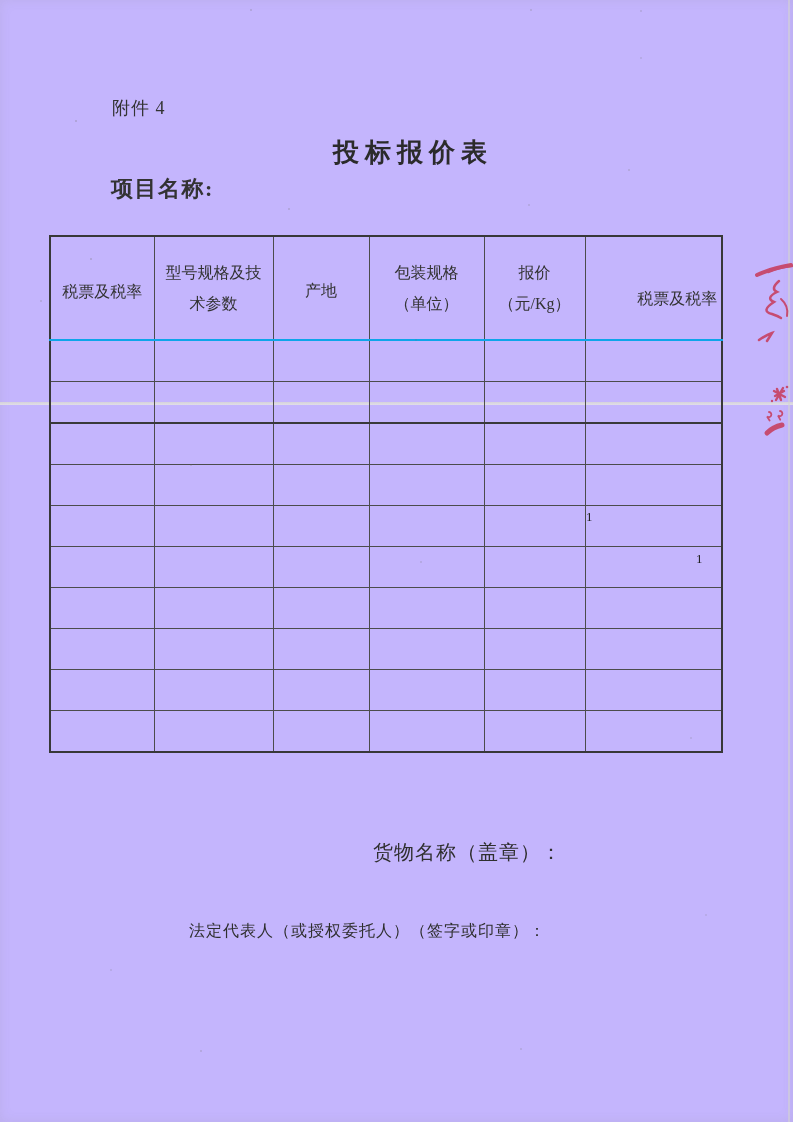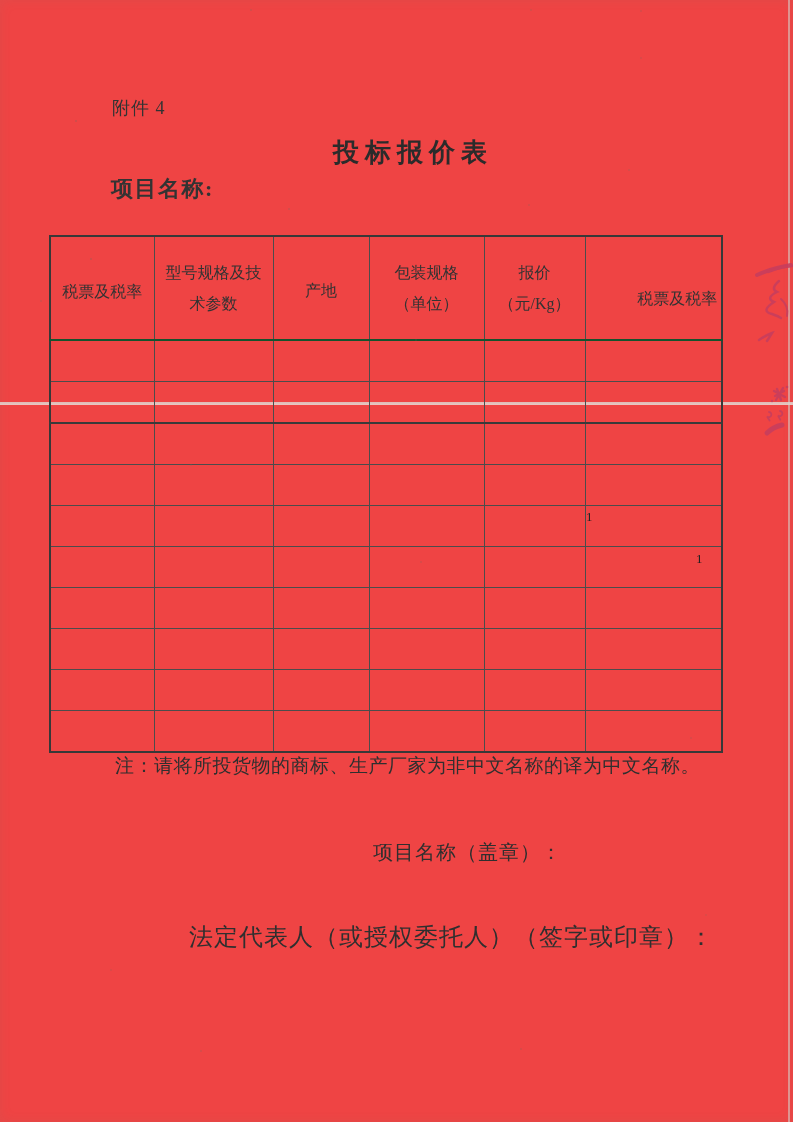--- a/index.html
+++ b/index.html
@@ -1,20 +1,20 @@
 <!DOCTYPE html>
 <html><head>
 <meta charset="utf-8">
 <style>
   html,body{margin:0;padding:0;background:#888;}
   .page{
     position:relative;
     width:793px;height:1122px;
     margin:0 auto;
-    background:#ef4444;
+    background:#c4b5fd;
     overflow:hidden;
     font-family:"Liberation Serif","DejaVu Serif",serif;
     color:#2e2e2e;
     box-shadow:inset 0 0 12px rgba(120,120,110,0.12);
   }
   
   .attachment-label{
     position:absolute;left:112px;top:96px;
     font-size:18px;letter-spacing:1px;color:#333;
   }
@@ -44,21 +44,21 @@
   }
   .quote-table th,.quote-table td{
     border:1px solid #4c4c4c;
     padding:0;margin:0;
     font-weight:normal;
     font-size:16px;color:#333;
     text-align:center;vertical-align:middle;
     background:transparent;
   }
   .quote-table{border:2px solid #383838;}
-  .quote-table thead th{height:82px;line-height:31px;border-bottom:2px solid #14532d;}
+  .quote-table thead th{height:82px;line-height:31px;border-bottom:2px solid #0ea5e9;}
   .quote-table tbody td{height:40px;}
   .quote-table tbody tr.heavy-top td{border-top:2px solid #3a3a3a;}
   .hdr-line{display:block;}
   th.nudge-sm{padding-top:6px;}
   th.nudge-md{padding-top:4px;}
   th.nudge-lg{padding-top:20px;padding-left:48px;}
   
   .stray-mark{
     position:absolute;font-size:13px;color:#222;
     font-family:"Liberation Serif",serif;
@@ -69,21 +69,21 @@
   .note-text{
     position:absolute;left:115px;top:753px;
     font-size:19px;letter-spacing:0.5px;color:#2f2f2f;
   }
   .bidder-label{
     position:absolute;left:373px;top:839px;
     font-size:20px;letter-spacing:1px;color:#2f2f2f;
   }
   .legal-label{
     position:absolute;left:189px;top:921px;
-    font-size:24px;letter-spacing:1px;color:#2f2f2f;
+    font-size:16px;letter-spacing:1px;color:#2f2f2f;
   }
   
   .red-marks{position:absolute;left:748px;top:253px;}
   
   .speckle{
     position:absolute;width:2px;height:2px;border-radius:50%;
     background:rgba(110,110,100,0.28);
     left:250px;top:9px;
     box-shadow:
       280px 0 rgba(110,110,100,.25), 390px 1px rgba(110,110,100,.22),
@@ -223,22 +223,21 @@
           <td></td>
           <td></td>
           <td></td>
         </tr>
     </tbody>
   </table>
 
   <span class="stray-mark m1">1</span>
   <span class="stray-mark m2">1</span>
 
-  <div class="note-text">注：请将所投货物的商标、生产厂家为非中文名称的译为中文名称。</div>
-  <div class="bidder-label">项目名称（盖章）：</div>
+  <div class="bidder-label">货物名称（盖章）：</div>
   <div class="legal-label">法定代表人（或授权委托人）（签字或印章）：</div>
 
   <svg class="red-marks" width="45" height="190" viewBox="748 253 45 190" fill="none" stroke="#c73e5e" stroke-linecap="round" opacity="0.88">
 
     <path d="M757,275 Q772,268 791,265" stroke-width="4"></path>
     <path d="M768,272 Q780,267 792,266" stroke-width="2.5"></path>
 
     <path d="M779,281 q-9,8 -2,11 q-12,6 -3,10 q-14,9 -2,12 q6,2 9,4" stroke-width="2.5"></path>
     <path d="M781,299 q8,7 6,17" stroke-width="2"></path>
 

